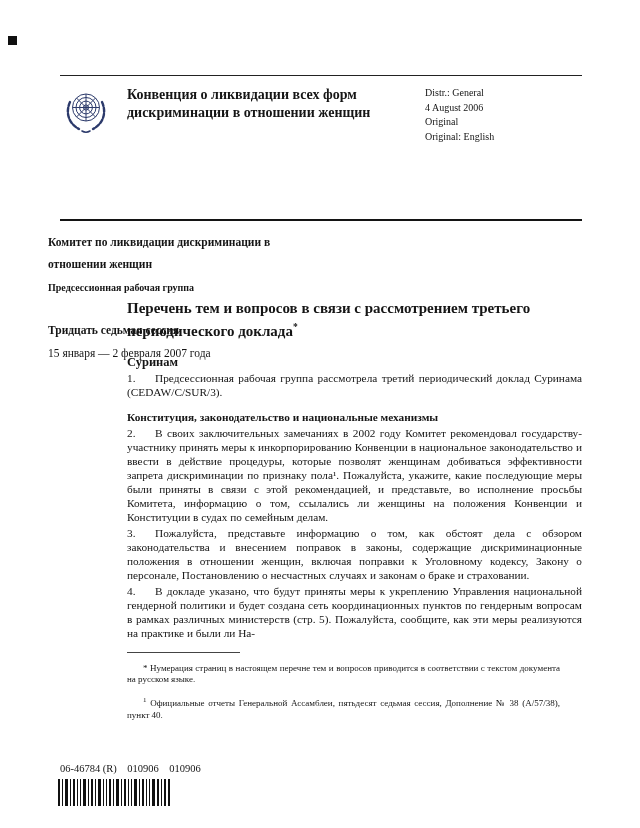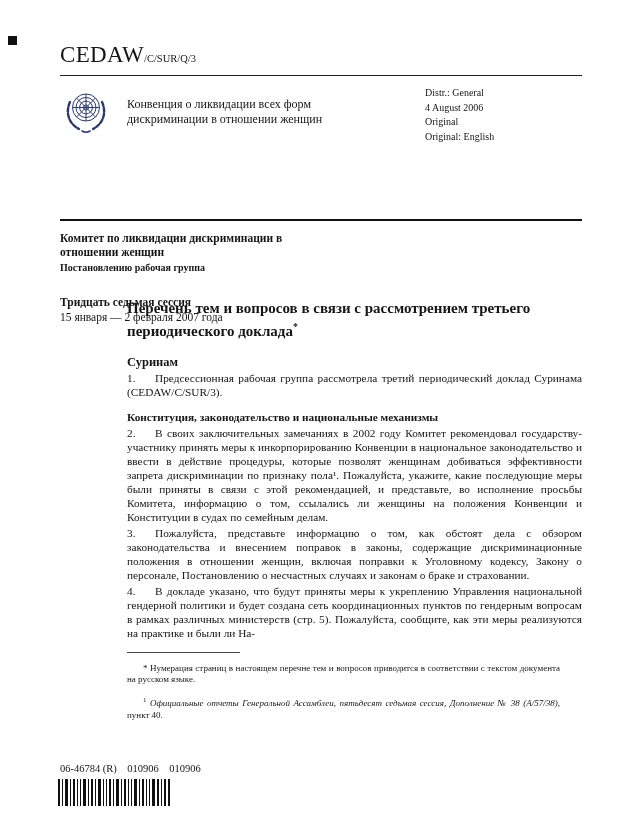--- a/index.html
+++ b/index.html
@@ -10,59 +10,58 @@
   .reg-mark { position:absolute; left:8px; top:36px; width:9px; height:9px; background:#101010; }
 
   .header-row { position:absolute; left:60px; top:42px; width:522px; display:flex;
                 justify-content:space-between; align-items:baseline; }
   .org-name { font-size:12.5px; }
   .sym-main { font-size:23px; letter-spacing:.3px; }
   .sym-suffix { font-size:10.5px; }
   .rule-thin { position:absolute; left:60px; top:75px; width:522px; border-top:1.2px solid #222; }
 
   .emblem { position:absolute; left:60px; top:86px; width:52px; height:52px; }
-  .conv-title { position:absolute; left:127px; top:97px; width:252px; font-size:12px; font-weight:normal;
+  .conv-title { position:absolute; left:127px; top:86px; width:252px; font-size:14px; font-weight:bold;
                 line-height:1.28; }
   .distr-block { position:absolute; left:425px; top:86px; font-size:10px; line-height:14.5px; }
 
   .rule-thick { position:absolute; left:60px; top:219px; width:522px; border-top:2.5px solid #141414; }
 
-  .session-block { position:absolute; left:60px; top:231px; width:262px; font-size:11.5px; line-height:14px; }
+  .session-block { position:absolute; left:48px; top:231px; width:262px; font-size:11.5px; line-height:22px; }
   .committee { font-weight:bold; width:250px; }
   .working-group { font-weight:bold; font-size:10px; margin-top:2px; }
   .session-name { font-weight:bold; margin-top:20px; }
   .session-dates { margin-top:1px; }
 
   .main { position:absolute; left:127px; top:299px; width:455px; font-size:11.3px; line-height:14px;
           text-align:justify; }
   .main-title { font-size:15px; font-weight:bold; line-height:19px; width:432px; text-align:left; }
   .main-title sup { font-size:9.5px; }
   .country { font-size:12.5px; font-weight:bold; margin-top:14px; text-align:left; }
   .para { margin-top:2px; }
   .pnum { display:inline-block; width:28px; }
   .section-heading { font-weight:bold; margin-top:11px; text-align:left; }
 
   .footnotes { margin-top:12px; font-size:9px; line-height:11.2px; padding-right:22px; }
   .fn-rule { width:113px; border-top:1px solid #444; margin-bottom:5px; }
   .fn { text-align:justify; text-indent:16px; margin-top:10px; }
   .fn sup { font-size:7px; }
-  .fn-italic { font-style:italic; }
+  .fn-italic { }
 
   .footer-docnum { position:absolute; left:60px; top:763px; font-size:10.5px; white-space:pre; }
   .barcode { position:absolute; left:58px; top:779px; width:112px; height:27px; }
 </style>
 </head>
 <body>
 
 <div class="page">
 
   <div class="reg-mark"></div>
 
   <div class="header-row">
-    <span class="doc-symbol"><span class="sym-main">CEDAW</span><span class="sym-suffix">/C/SUR/Q/3</span></span>
   </div>
   <div class="rule-thin"></div>
 
   <svg class="emblem" viewBox="0 0 52 52" aria-hidden="true">
     <g fill="none" stroke="#2c3a6b" stroke-width="1">
       <circle cx="26" cy="21.5" r="13.5"></circle>
       <circle cx="26" cy="21.5" r="10"></circle>
       <circle cx="26" cy="21.5" r="6.4"></circle>
       <circle cx="26" cy="21.5" r="2.6"></circle>
       <line x1="12.5" y1="21.5" x2="39.5" y2="21.5"></line>
@@ -83,21 +82,21 @@
     <div>Distr.: General</div>
     <div>4 August 2006</div>
     <div>Original</div>
     <div>Original: English</div>
   </div>
 
   <div class="rule-thick"></div>
 
   <div class="session-block">
     <div class="committee">Комитет по ликвидации дискриминации в отношении женщин</div>
-    <div class="working-group">Постановлению рабочая группа</div>
+    <div class="working-group">Предсессионная рабочая группа</div>
     <div class="session-name">Тридцать седьмая сессия</div>
     <div class="session-dates">15 января — 2 февраля 2007 года</div>
   </div>
 
   <div class="main">
 
     <div class="main-title"><span>Перечень тем и вопросов в связи с рассмотрением третьего периодического доклада</span><sup>*</sup></div>
 
     <div class="country">Суринам</div>
 

